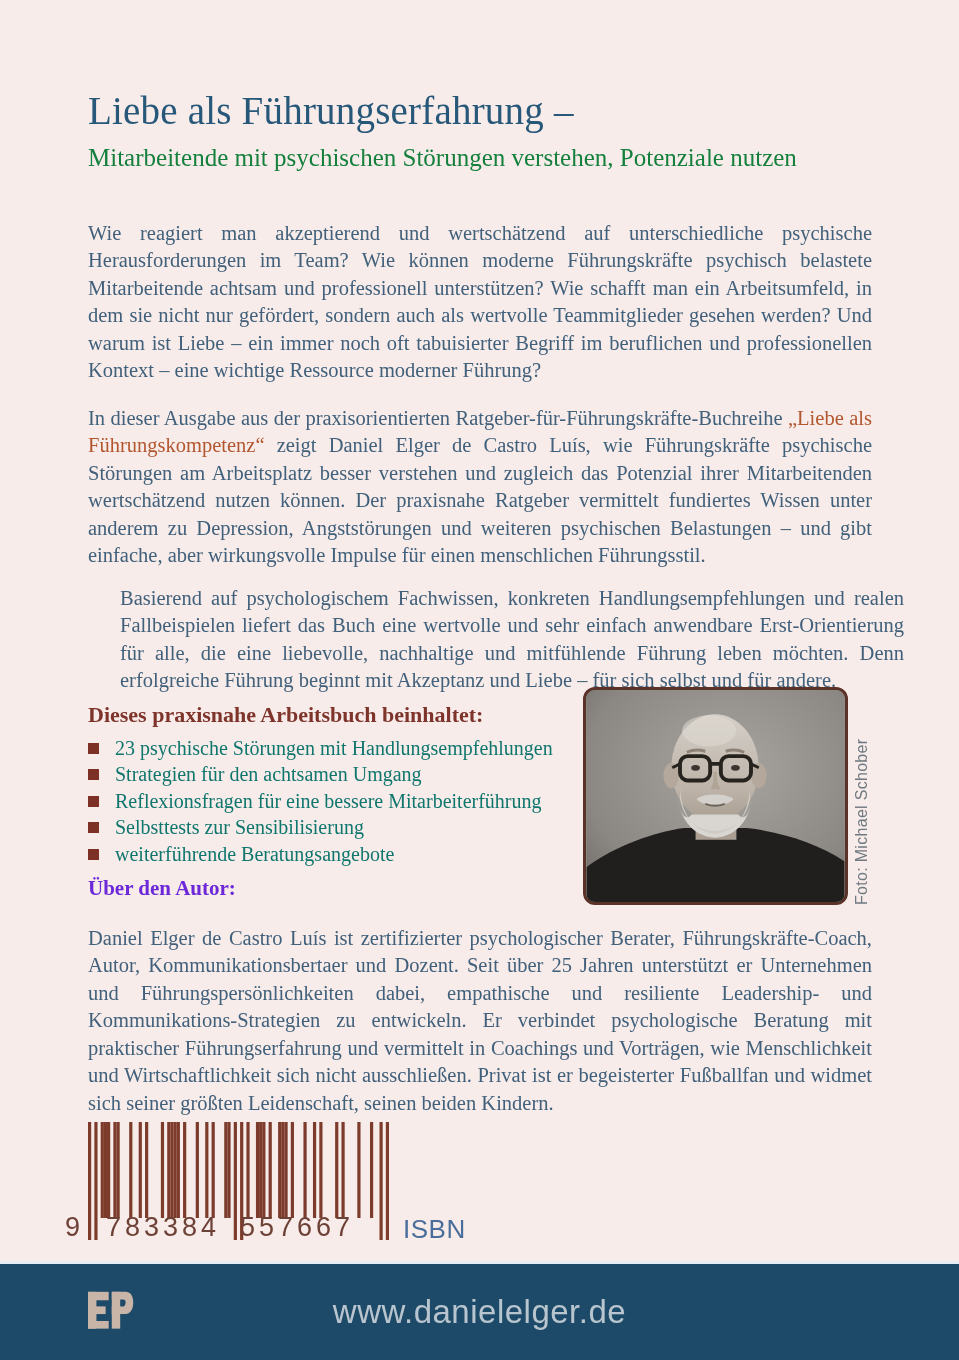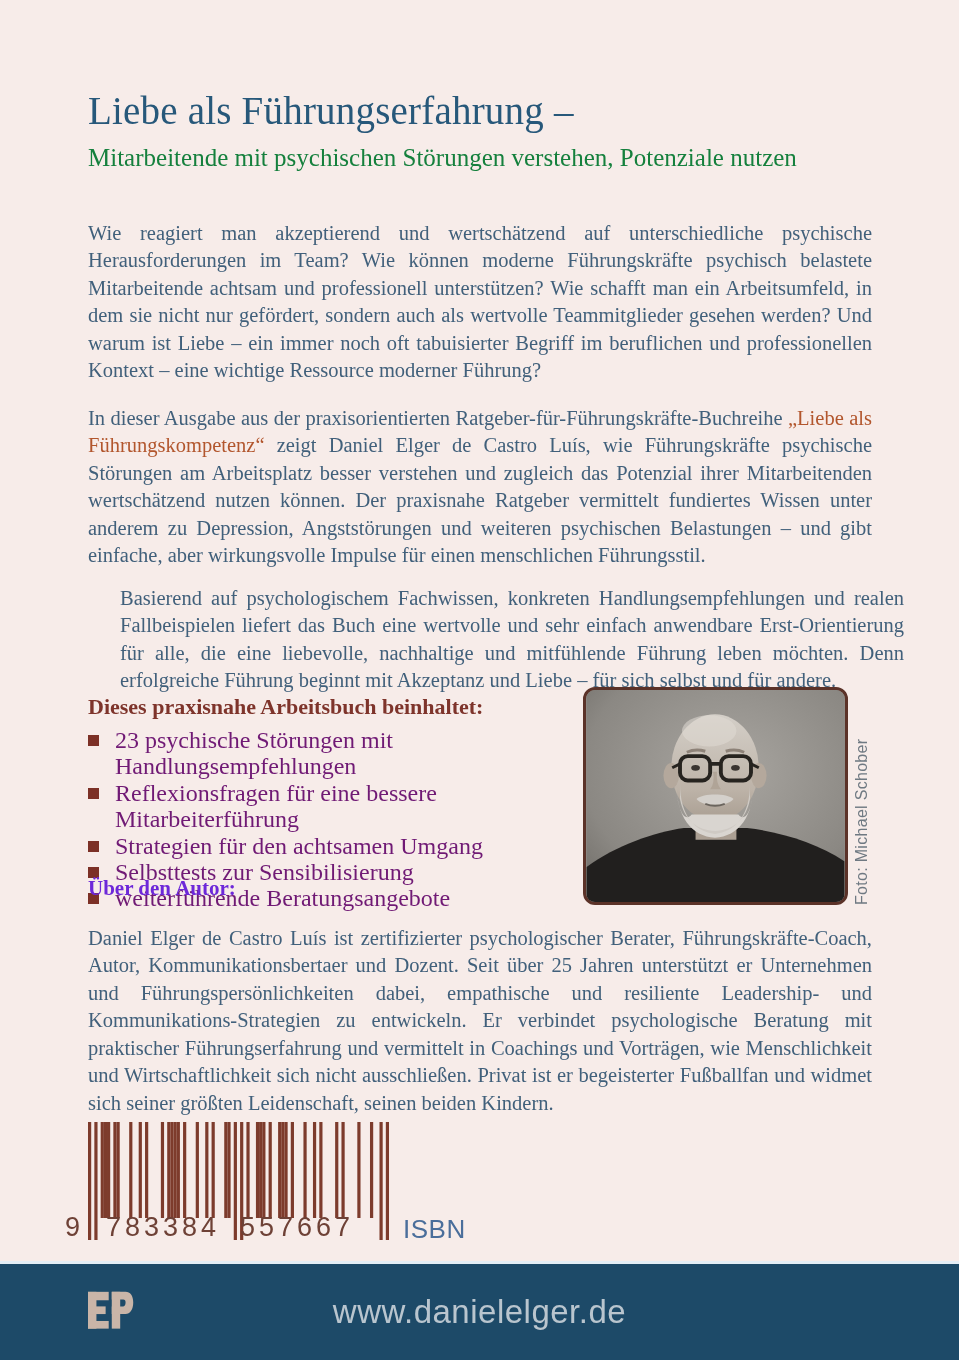--- a/index.html
+++ b/index.html
@@ -22,26 +22,26 @@
     position:absolute;left:88px;width:784px;
     font-size:20.5px;line-height:27.6px;color:#41607b;
     text-align:justify;
   }
   .para-1{top:199px;}
   .para-2{top:384px;}
   .para-3{top:564px;margin-left:32px;}
   .highlight{color:#b2562d;}
   .features{position:absolute;left:88px;top:694px;width:500px;}
   .features-heading{
-    font-size:22px;font-weight:bold;color:#7e342b;margin:0 0 7px 0;
+    font-size:22px;font-weight:bold;color:#7e342b;margin:8px 0 7px 0;
   }
   .features-list{list-style:none;margin:0;padding:0;}
   .features-list li{
     position:relative;padding-left:27px;
-    font-size:24px;line-height:26.4px;color:#701a75;
+    font-size:20px;line-height:26.4px;color:#0f766e;
   }
   .features-list li::before{
     content:"";position:absolute;left:0;top:8px;
     width:11px;height:11px;background:#7c3026;
   }
   .photo-frame{
     position:absolute;left:583px;top:687px;width:265px;height:218px;
     border-radius:12px;border:3px solid #5b3228;overflow:hidden;
     box-sizing:border-box;background:#8f8d88;
   }
@@ -98,22 +98,22 @@
   <p class="body-para para-1">Wie reagiert man akzeptierend und wertschätzend auf unterschiedliche psychische Herausforderungen im Team? Wie können moderne Führungskräfte psychisch belastete Mitarbeitende achtsam und professionell unterstützen? Wie schafft man ein Arbeitsumfeld, in dem sie nicht nur gefördert, sondern auch als wertvolle Teammitglieder gesehen werden? Und warum ist Liebe – ein immer noch oft tabuisierter Begriff im beruflichen und professionellen Kontext – eine wichtige Ressource moderner Führung?</p>
 
   <p class="body-para para-2"><span>In dieser Ausgabe aus der praxisorientierten Ratgeber-für-Führungskräfte-Buchreihe </span><span class="highlight">„Liebe als Führungskompetenz“</span><span> zeigt Daniel Elger de Castro Luís, wie Führungskräfte psychische Störungen am Arbeitsplatz besser verstehen und zugleich das Potenzial ihrer Mitarbeitenden wertschätzend nutzen können. Der praxisnahe Ratgeber vermittelt fundiertes Wissen unter anderem zu Depression, Angststörungen und weiteren psychischen Belastungen – und gibt einfache, aber wirkungsvolle Impulse für einen menschlichen Führungsstil.</span></p>
 
   <p class="body-para para-3">Basierend auf psychologischem Fachwissen, konkreten Handlungsempfehlungen und realen Fallbeispielen liefert das Buch eine wertvolle und sehr einfach anwendbare Erst-Orientierung für alle, die eine liebevolle, nachhaltige und mitfühlende Führung leben möchten. Denn erfolgreiche Führung beginnt mit Akzeptanz und Liebe – für sich selbst und für andere.</p>
 
   <div class="features">
     <p class="features-heading">Dieses praxisnahe Arbeitsbuch beinhaltet:</p>
     <ul class="features-list">
       <li>23 psychische Störungen mit Handlungsempfehlungen</li>
+      <li>Strategien für den achtsamen Umgang</li>
       <li>Reflexionsfragen für eine bessere Mitarbeiterführung</li>
-      <li>Strategien für den achtsamen Umgang</li>
       <li>Selbsttests zur Sensibilisierung</li>
       <li>weiterführende Beratungsangebote</li>
     </ul>
   </div>
 
   <div class="photo-frame">
     <svg viewBox="0 0 265 218" xmlns="http://www.w3.org/2000/svg">
       <defs>
         <radialGradient id="bgGrad" cx="55%" cy="38%" r="80%">
           <stop offset="0%" stop-color="#a8a5a0"></stop>

